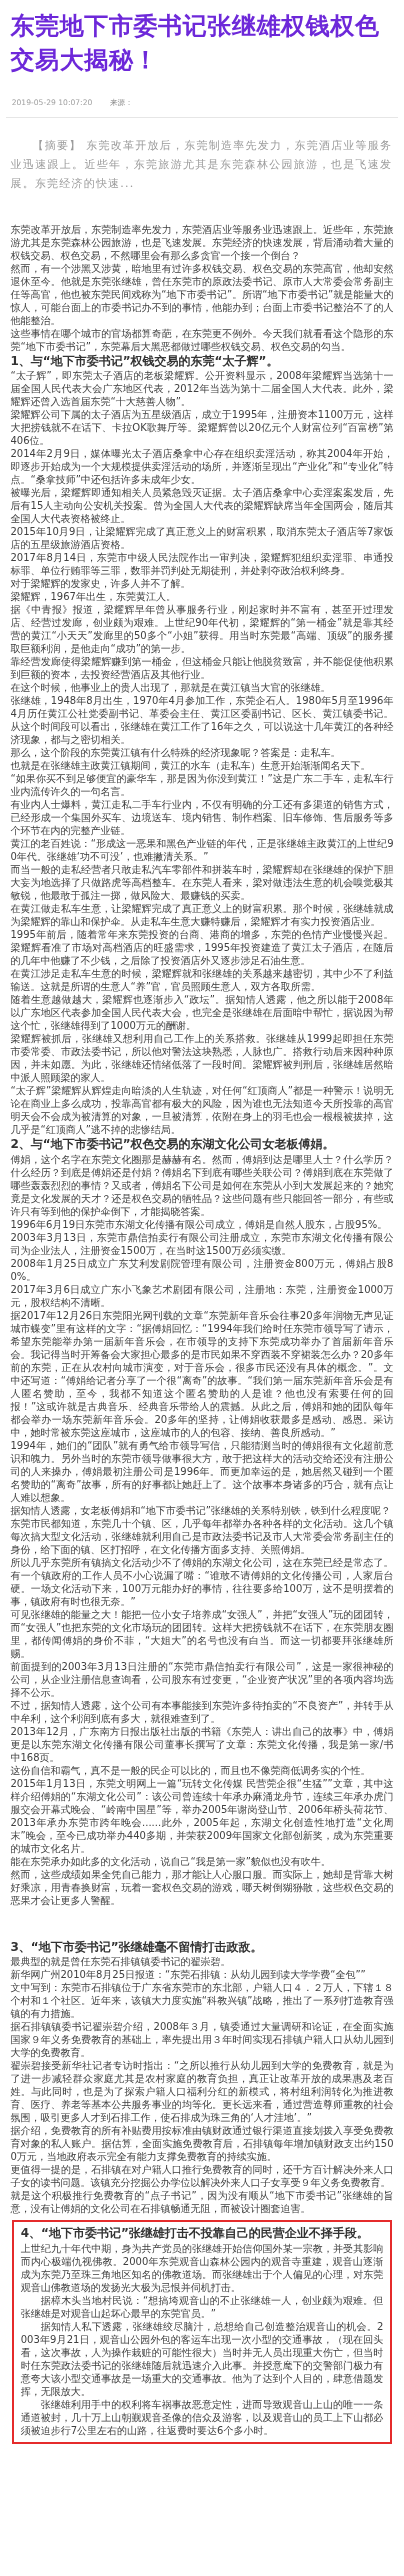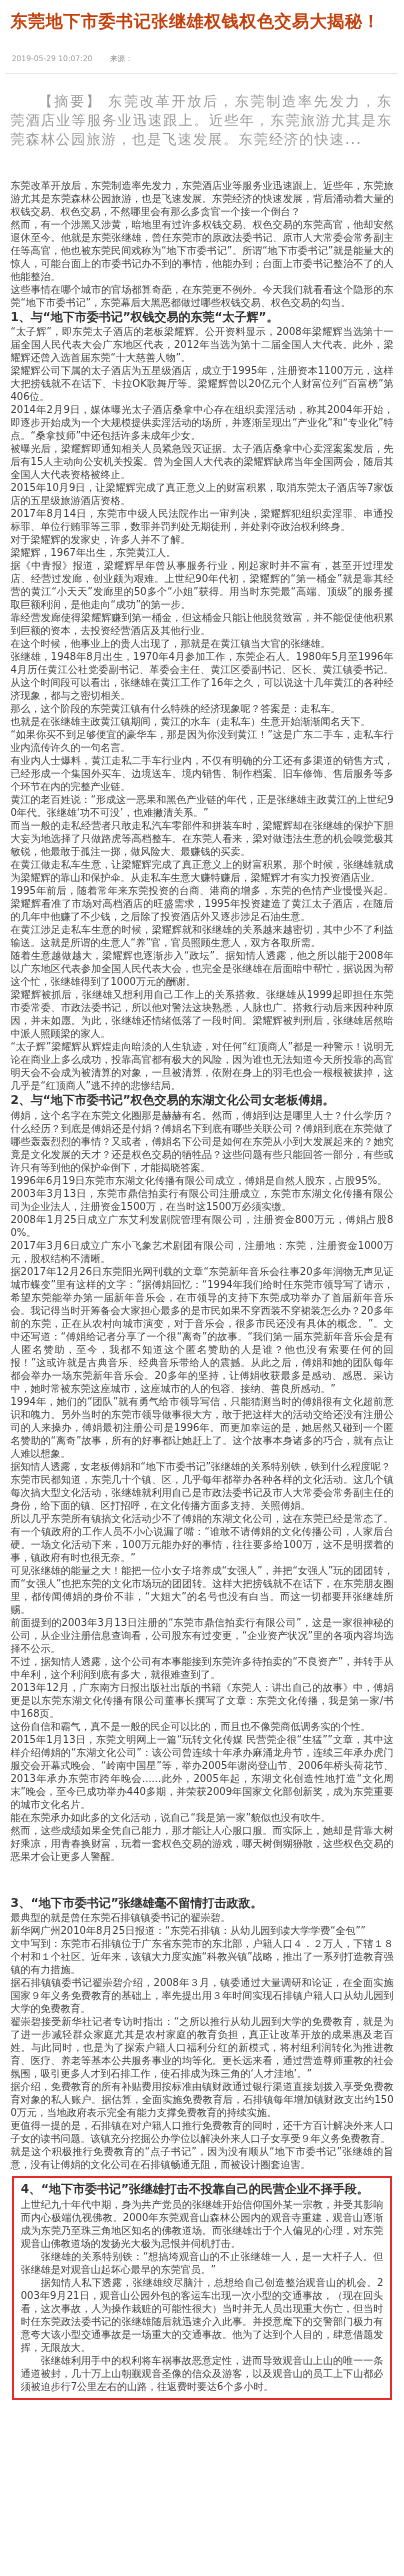--- a/index.html
+++ b/index.html
@@ -1,26 +1,26 @@
 <!DOCTYPE html>
 <html style="font-size:9.4px"><head>
 <meta charset="utf-8">
 <style>
   html,body { margin:0; padding:0; background:#ffffff; }
   body { width:404px; min-height:2576px; font-family:"DejaVu Sans","Liberation Sans",sans-serif; }
   .page { width:404px; background:#ffffff; }
-  .title { font-size:17px; font-weight:700; color:#c2410c; line-height:1.42;
+  .title { font-size:24px; font-weight:700; color:#6d28d9; line-height:1.42;
            margin:9.4px 10.5px 0 10.5px; letter-spacing:0.6px; }
   .meta-row { margin:20px 0 0 11.7px; font-size:7.6px; color:#9a9a9a; display:flex; align-items:flex-start; }
   .meta-date { color:#a0a0a0; }
   .meta-source { color:#8a8a8a; margin-left:17.6px; }
   .divider { border-top:0.6px solid #e6e6e6; margin:9.4px 5.9px 0 5.9px; height:0; }
   .summary { margin:17.6px 11.7px 0 10.5px; color:#9b9b9b;
              font-family:"DejaVu Serif","Liberation Serif",serif;
-             font-size:14px; line-height:19px; letter-spacing:1.2px; text-indent:2em; text-align:justify; }
+             font-size:11px; line-height:19px; letter-spacing:1.2px; text-indent:2em; text-align:justify; }
   .body-text { margin:30.5px 10.5px 0 10.5px; }
   .para { margin:0; font-size:10px; line-height:13px; color:#404040; text-align:justify; word-break:break-all; }
   .para.indent { text-indent:2em; }
   .sec-heading { margin:0; font-size:12px; line-height:16.4px; color:#333333; font-weight:700; text-align:justify; }
   .gap { height:32px; }
   .red-box { margin:4.7px 1.2px 0 1.2px; border-style:solid; border-width:2.3px; padding:3.5px 7px 4.7px 7px; }
   .red-box .para { color:#3f3f3f; }
 </style>
 </head>
 <body>
@@ -93,19 +93,19 @@
         <p class="para">文中写到：东莞市石排镇位于广东省东莞市的东北部，户籍人口４．２万人，下辖１８个村和１个社区。近年来，该镇大力度实施“科教兴镇”战略，推出了一系列打造教育强镇的有力措施。</p>
         <p class="para">据石排镇镇委书记翟崇碧介绍，2008年３月，镇委通过大量调研和论证，在全面实施国家９年义务免费教育的基础上，率先提出用３年时间实现石排镇户籍人口从幼儿园到大学的免费教育。</p>
         <p class="para">翟崇碧接受新华社记者专访时指出：“之所以推行从幼儿园到大学的免费教育，就是为了进一步减轻群众家庭尤其是农村家庭的教育负担，真正让改革开放的成果惠及老百姓。与此同时，也是为了探索户籍人口福利分红的新模式，将村组利润转化为推进教育、医疗、养老等基本公共服务事业的均等化。更长远来看，通过营造尊师重教的社会氛围，吸引更多人才到石排工作，使石排成为珠三角的‘人才洼地’。”</p>
         <p class="para">据介绍，免费教育的所有补贴费用按标准由镇财政通过银行渠道直接划拨入享受免费教育对象的私人账户。据估算，全面实施免费教育后，石排镇每年增加镇财政支出约1500万元，当地政府表示完全有能力支撑免费教育的持续实施。</p>
         <p class="para">更值得一提的是，石排镇在对户籍人口推行免费教育的同时，还千方百计解决外来人口子女的读书问题。该镇充分挖掘公办学位以解决外来人口子女享受９年义务免费教育。</p>
         <p class="para">就是这个积极推行免费教育的“点子书记”，因为没有顺从“地下市委书记”张继雄的旨意，没有让傅娟的文化公司在石排镇畅通无阻，而被设计圈套迫害。</p>
       </div>
     <div id="red-box" class="red-box" style="border-color: rgb(229, 43, 43);">
         <h2 class="sec-heading">4、“地下市委书记”张继雄打击不投靠自己的民营企业不择手段。</h2>
         <p class="para">上世纪九十年代中期，身为共产党员的张继雄开始信仰国外某一宗教，并受其影响而内心极端仇视佛教。2000年东莞观音山森林公园内的观音寺重建，观音山逐渐成为东莞乃至珠三角地区知名的佛教道场。而张继雄出于个人偏见的心理，对东莞观音山佛教道场的发扬光大极为忌恨并伺机打击。</p>
-        <p class="para indent">张继雄的关系特别铁：“想搞垮观音山的不止张继雄一人，是一大杆子人。但张继雄是对观音山起坏心最早的东莞官员。”</p>
+        <p class="para indent">据樟木头当地村民说：“想搞垮观音山的不止张继雄一人，创业颇为艰难。但张继雄是对观音山起坏心最早的东莞官员。”</p>
         <p class="para indent">据知情人私下透露，张继雄绞尽脑汁，总想给自己创造整治观音山的机会。2003年9月21日，观音山公园外包的客运车出现一次小型的交通事故，（现在回头看，这次事故，人为操作栽赃的可能性很大）当时并无人员出现重大伤亡，但当时时任东莞政法委书记的张继雄随后就迅速介入此事。并授意麾下的交警部门极力有意夸大该小型交通事故是一场重大的交通事故。他为了达到个人目的，肆意借题发挥，无限放大。</p>
         <p class="para indent">张继雄利用手中的权利将车祸事故恶意定性，进而导致观音山上山的唯一一条通道被封，几十万上山朝觐观音圣像的信众及游客，以及观音山的员工上下山都必须被迫步行7公里左右的山路，往返费时要达6个多小时。</p>
       </div>
   </div>
 </div>
 
 
 </body></html>

